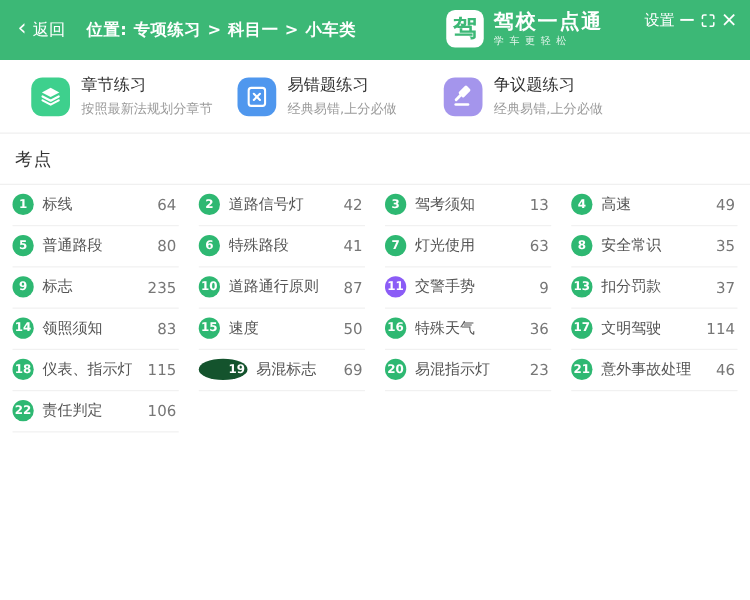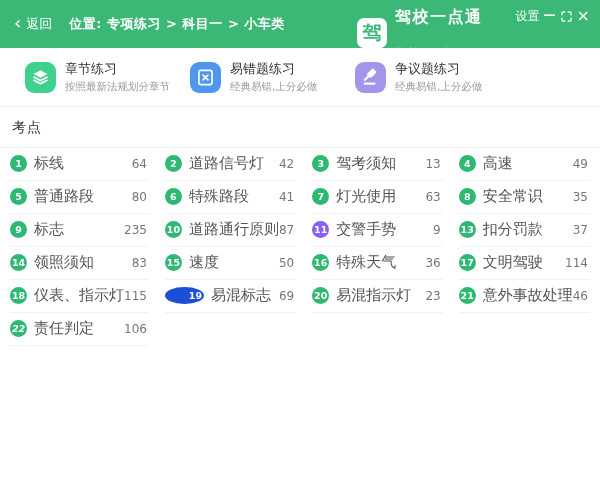--- a/index.html
+++ b/index.html
@@ -18,21 +18,21 @@
   .back{display:flex;align-items:center;gap:5px;font-size:13px;cursor:pointer}
   .back .chev{font-size:18px;line-height:1;margin-top:-2px;font-weight:400}
   .breadcrumb{margin-left:17px;font-size:13px;font-weight:700;letter-spacing:.5px}
   .logo{position:absolute;left:357px;top:8px;display:flex;align-items:center;gap:8px}
   .logo-mark{
     width:30px;height:30px;background:#fff;border-radius:7px;color:#3cb876;
     font-weight:700;font-size:19px;display:flex;align-items:center;justify-content:center;
   }
   .logo-text{display:flex;flex-direction:column}
   .logo-title{font-size:16px;font-weight:700;letter-spacing:1.5px;line-height:1.15}
-  .logo-tagline{font-size:8px;letter-spacing:4.5px;opacity:.88;margin-top:20px;white-space:nowrap}
+  .logo-tagline{font-size:8px;letter-spacing:4.5px;opacity:.88;margin-top:0;white-space:nowrap}
   .win-controls{position:absolute;top:8px;right:10px;display:flex;align-items:center;gap:4px}
   .win-btn{cursor:pointer;display:flex;align-items:center;line-height:1;color:#fff}
   .settings-btn{font-size:12px}
   .min-btn{font-size:12px;font-weight:700;margin-top:-2px}
   .close-btn{font-size:16px;font-weight:400}
 
   
   .cards{display:flex;padding:13px 0 12px 25px}
   .card{display:flex;align-items:center;width:165px;cursor:pointer}
   .card-icon{
@@ -52,21 +52,21 @@
   .grid{display:grid;grid-template-columns:repeat(4,1fr);column-gap:16px;margin:0 10px}
   .topic-cell{
     display:flex;align-items:center;height:32px;
     border-bottom:1px solid #f1f1f1;cursor:pointer;
   }
   .topic-num{
     width:17px;height:17px;border-radius:50%;background:#2eb872;color:#fff;
     font-size:9.5px;font-weight:700;flex:none;
     display:flex;align-items:center;justify-content:center;
   }
-  .topic-label{font-size:15px;color:#555;margin-left:7px;white-space:nowrap}
+  .topic-label{font-size:12px;color:#555;margin-left:7px;white-space:nowrap}
   .topic-count{margin-left:auto;font-size:12px;color:#777;padding-right:2px}
 </style>
 </head>
 <body>
 
 <div class="app">
 
   <div class="header">
     <div class="back">
       <span class="chev">‹</span>
@@ -242,37 +242,37 @@
     <span class="topic-count">114</span>
   </div>
 
   <div class="topic-cell">
     <span class="topic-num" style="background: rgb(46, 184, 114);">18</span>
     <span class="topic-label">仪表、指示灯</span>
     <span class="topic-count">115</span>
   </div>
 
   <div class="topic-cell">
-    <span class="topic-num" style="background: #1d4ed8; padding-left: 22px;">19</span>
+    <span class="topic-num" style="background: #14532d; padding-left: 22px;">19</span>
     <span class="topic-label">易混标志</span>
     <span class="topic-count">69</span>
   </div>
 
   <div class="topic-cell">
     <span class="topic-num" style="background: rgb(46, 184, 114);">20</span>
     <span class="topic-label">易混指示灯</span>
     <span class="topic-count">23</span>
   </div>
 
   <div class="topic-cell">
     <span class="topic-num" style="background: rgb(46, 184, 114);">21</span>
     <span class="topic-label">意外事故处理</span>
     <span class="topic-count">46</span>
   </div>
 
   <div class="topic-cell">
-    <span class="topic-num" style="background: rgb(46, 184, 114); font-style: italic;">22</span>
+    <span class="topic-num" style="background: rgb(46, 184, 114);">22</span>
     <span class="topic-label">责任判定</span>
     <span class="topic-count">106</span>
   </div>
 </div>
 
 </div>
 
 </body></html>

